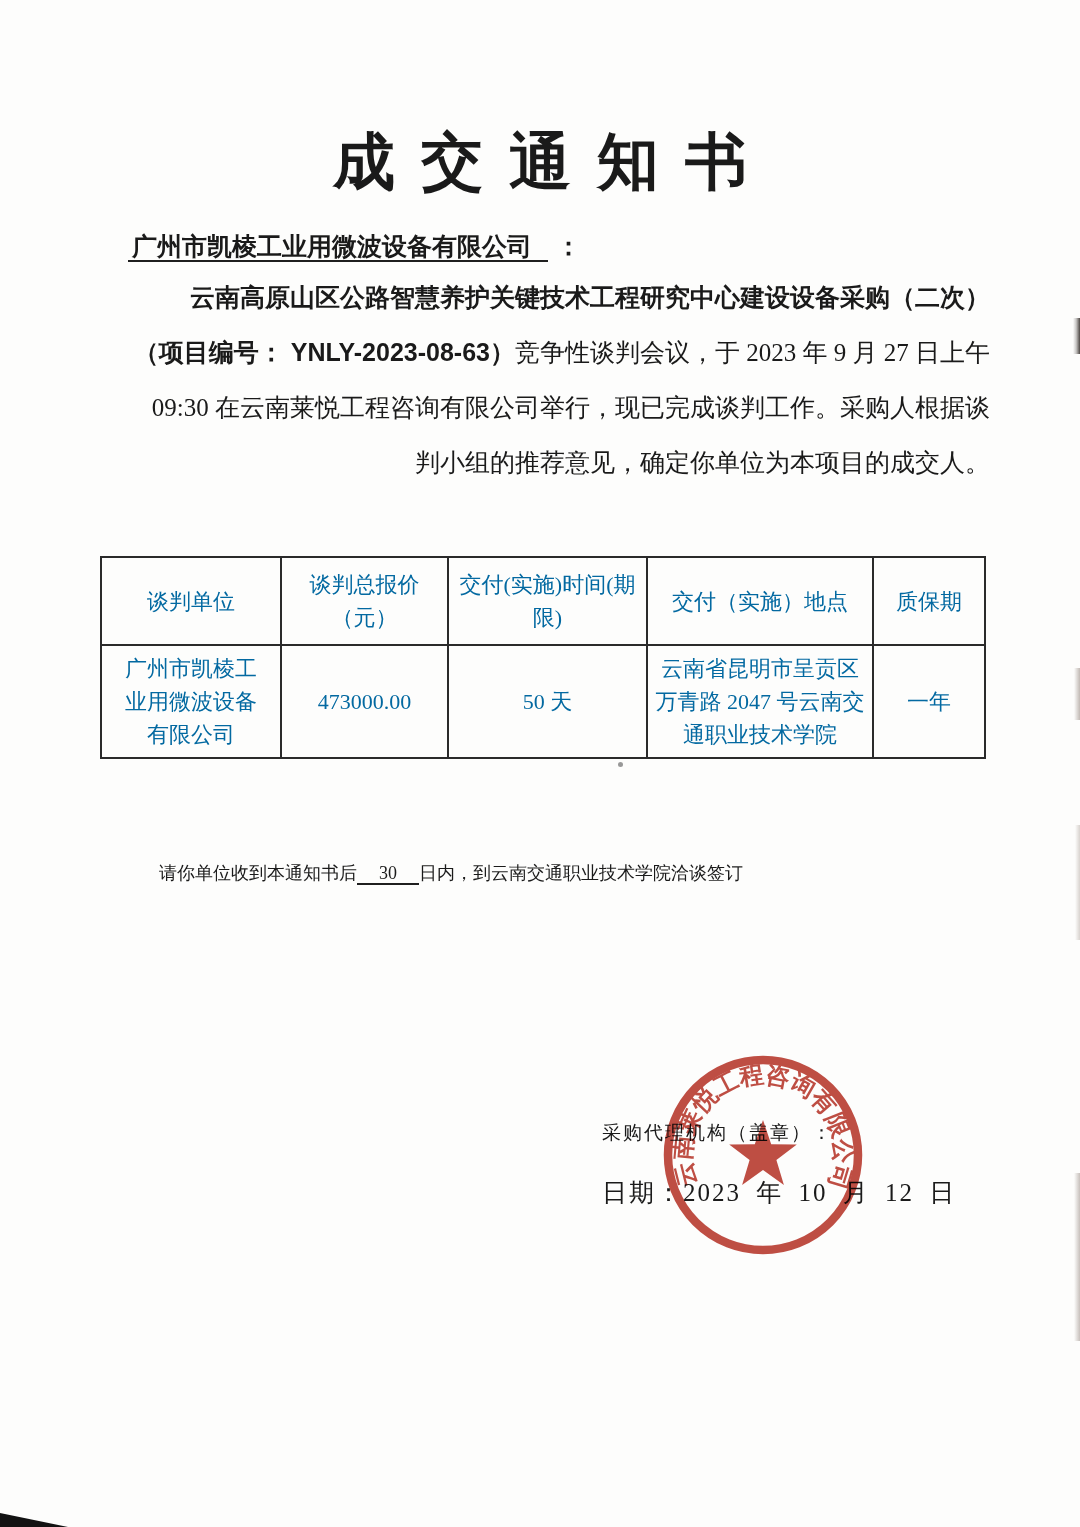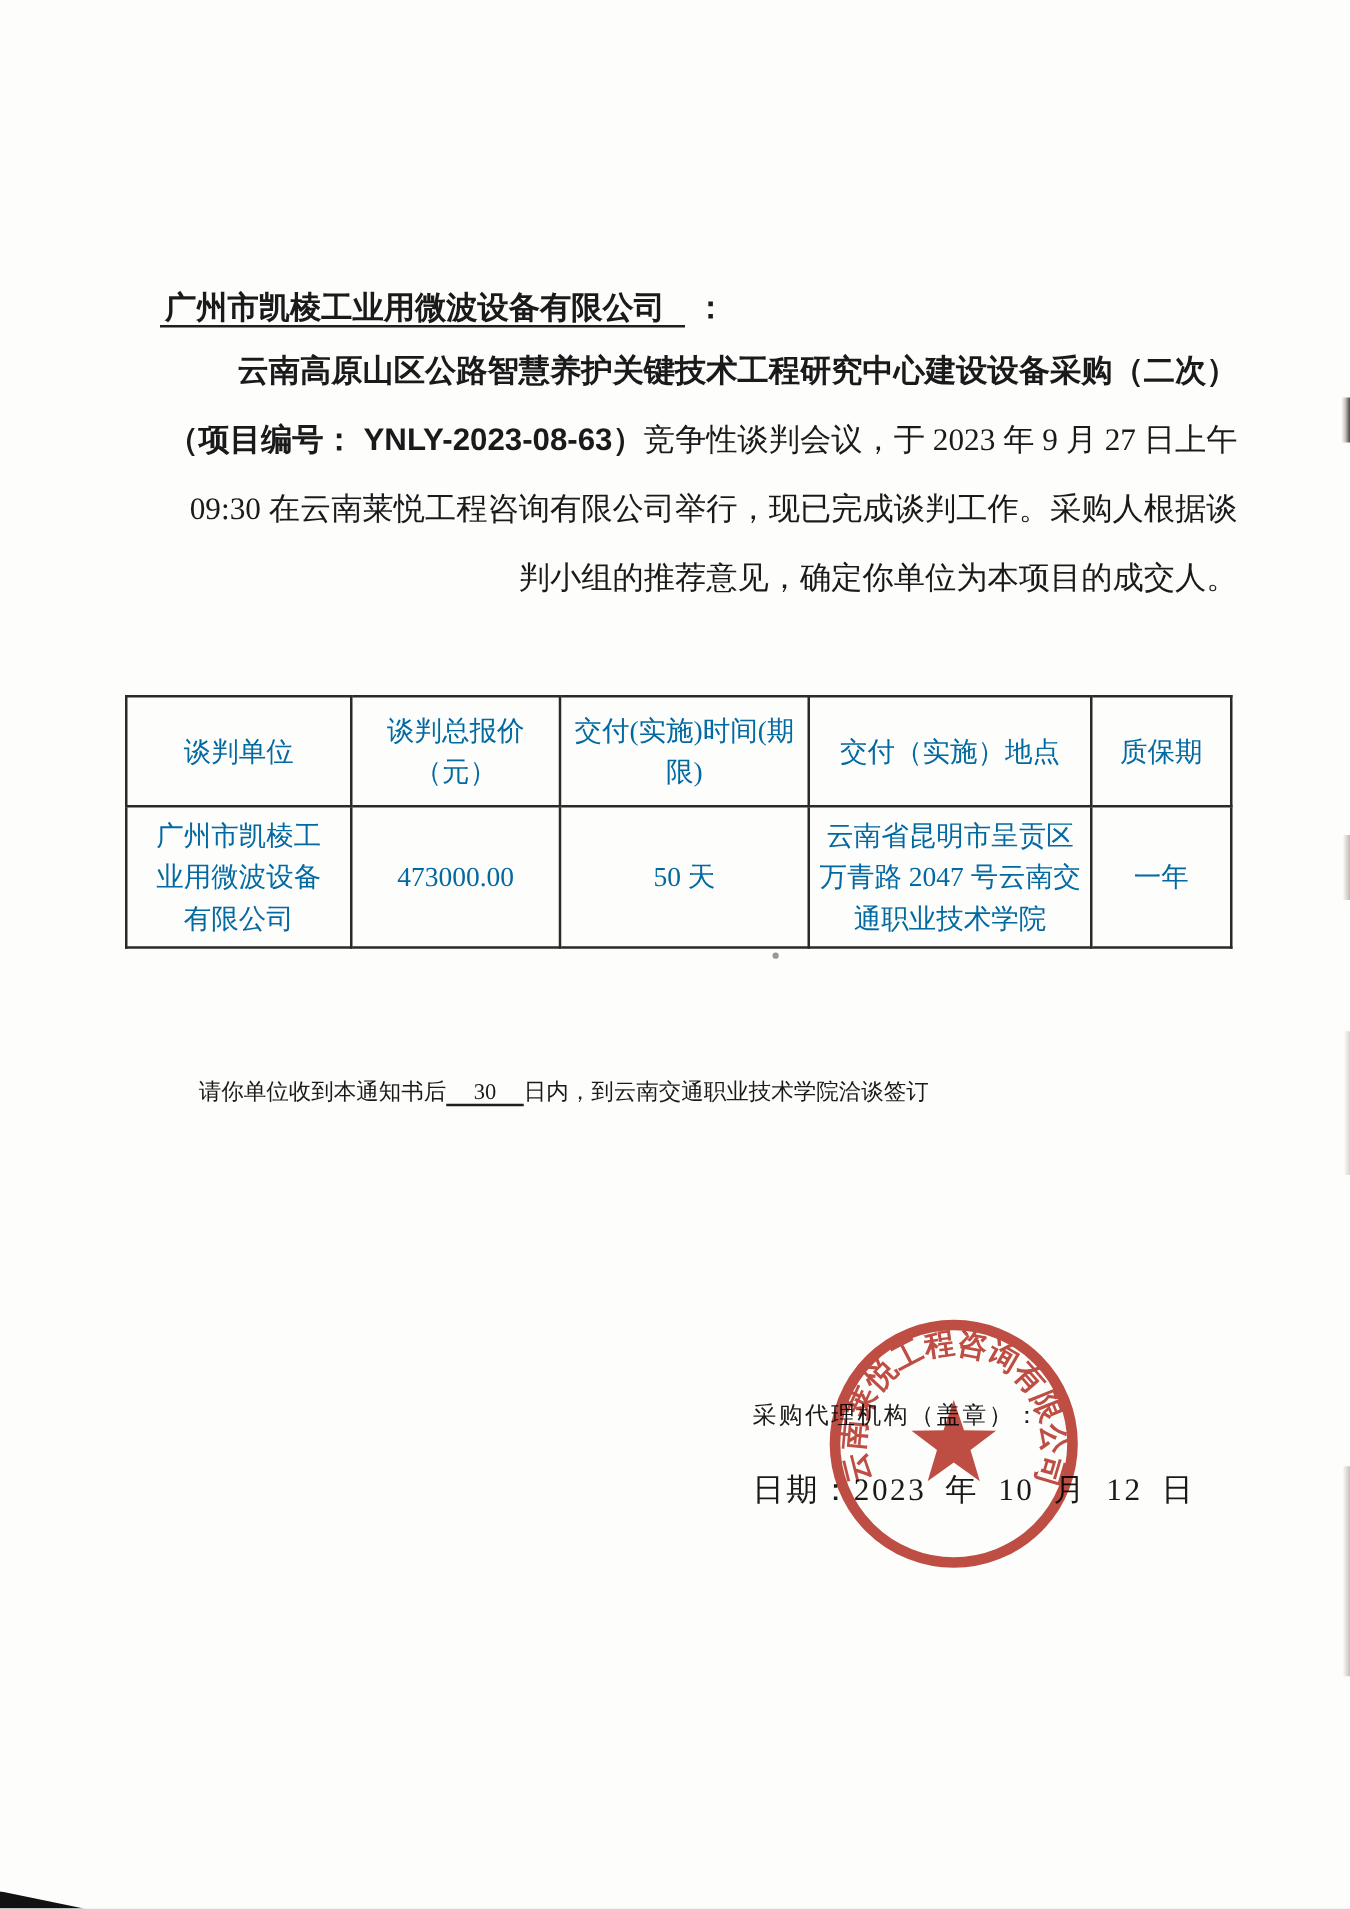--- a/index.html
+++ b/index.html
@@ -109,20 +109,21 @@
     right:0;top:1173px;width:6px;height:168px;
     background:linear-gradient(to left,rgba(118,100,90,.40),transparent);
   }
   .speck-1{left:618px;top:762px;width:5px;height:5px;background:#555;border-radius:50%;opacity:.6;}
 </style>
 </head>
 <body>
 
 <div class="page">
 
+  <div class="doc-title">成交通知书</div>
 
   <div class="addressee">
     <span class="u">广州市凯棱工业用微波设备有限公司</span><span class="colon">：</span>
   </div>
 
   <div class="para1">
     <div class="ln indent">
       <span class="bold-seg">云南高原山区公路智慧养护关键技术工程研究中心建设设备采购（二次）</span><span></span>
     </div>
     <div class="ln">

